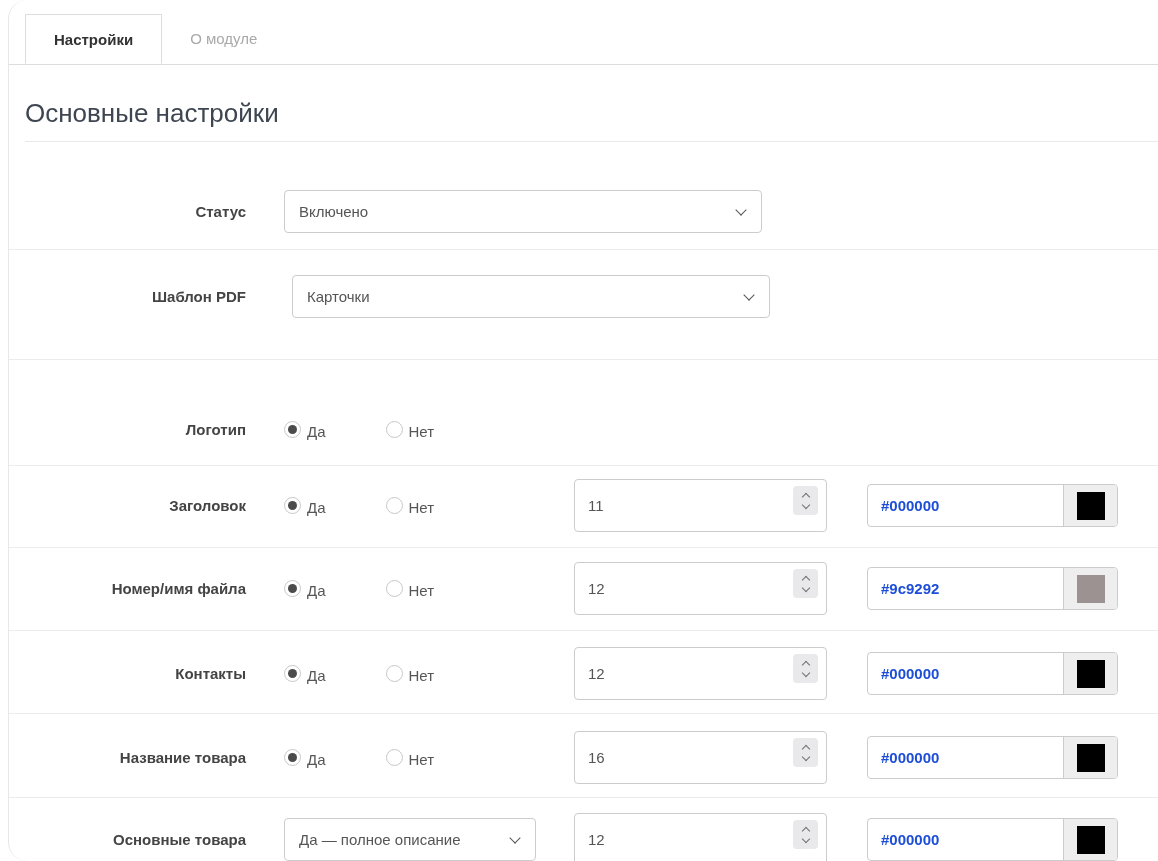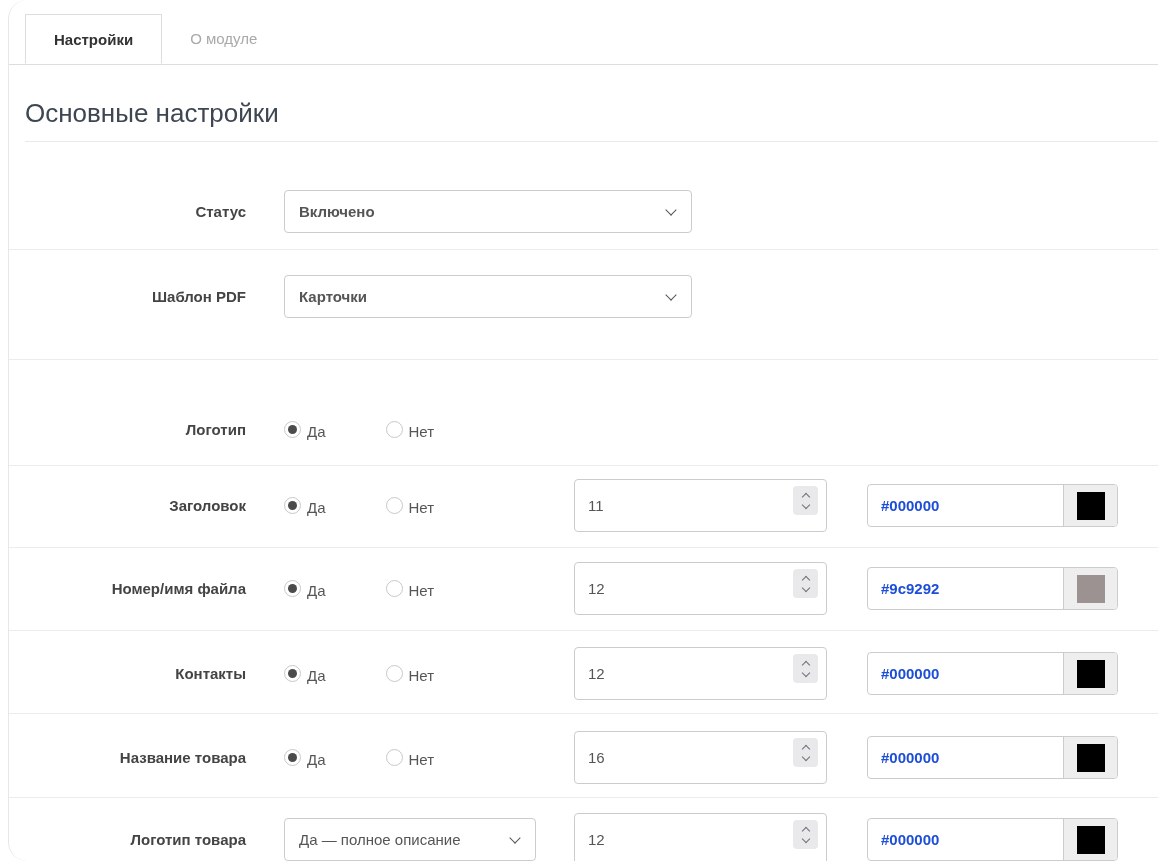--- a/index.html
+++ b/index.html
@@ -44,21 +44,21 @@
   h1 {
     font-size:26px; font-weight:400; color:#3e4651;
     margin:33px 0 12px 0;
   }
   
   .form-row {
     display:flex;
     border-bottom:1px solid #ececec;
   }
   .r-status { padding:48px 0 16px; }
-  .r-pdf    { padding:25px 0 41px; }
+  .r-pdf    { padding:25px 0 41px;gap:8px; }
   .r-logo   { padding:48px 0 14px; }
   .r4 { padding:18px 0 20px; }
   .r5 { padding:19px 0 20px; }
   .r6 { padding:21px 0 18px; }
   .r7 { padding:22px 0 18px; }
   .r8 { padding:20px 0 18px; border-bottom:none; }
   .control-label {
     width:237px; height:43px;
     display:flex; align-items:center; justify-content:flex-end;
     text-align:right;
@@ -74,21 +74,21 @@
   .sel {
     position:relative;
     height:43px;
     border:1px solid #ccc; border-radius:4px;
     background:#fff;
     display:flex; align-items:center;
     padding:0 32px 0 14px;
     font-size:15px; color:#555;
     cursor:pointer;
   }
-  .sel-wide { width:408px;font-weight:bold; }
+  .sel-wide { width:478px; }
   .sel-desc { width:252px; margin-right:38px; }
   .chev-sel {
     position:absolute; right:16px; top:calc(50% - 6px);
     width:8px; height:8px;
     border-right:1.5px solid #555; border-bottom:1.5px solid #555;
     transform:rotate(45deg);
   }
   
   .radio-group { width:290px; display:flex; align-items:center;gap:44px; }
   .radio-opt { display:flex; align-items:center; margin-right:16px; cursor:pointer; }
@@ -316,21 +316,21 @@
       <div class="color-group">
         <input class="color-input" value="#000000" style="">
         <span class="color-addon">
           <span class="swatch" style="background-color: rgb(0, 0, 0);"></span>
         </span>
       </div>
     </div>
   </div>
 
   <div class="form-row r8">
-    <label class="control-label">Логотип товара</label>
+    <label class="control-label">Основные товара</label>
     <div class="controls">
       <div class="sel sel-desc">
         <span>Да — полное описание</span>
         <span class="chev-sel"></span>
       </div>
       <div class="num-wrap">
         <input class="num-input" value="12" style="">
         <span class="spinner">
           <span class="chev-u"></span>
           <span class="chev-d"></span>

